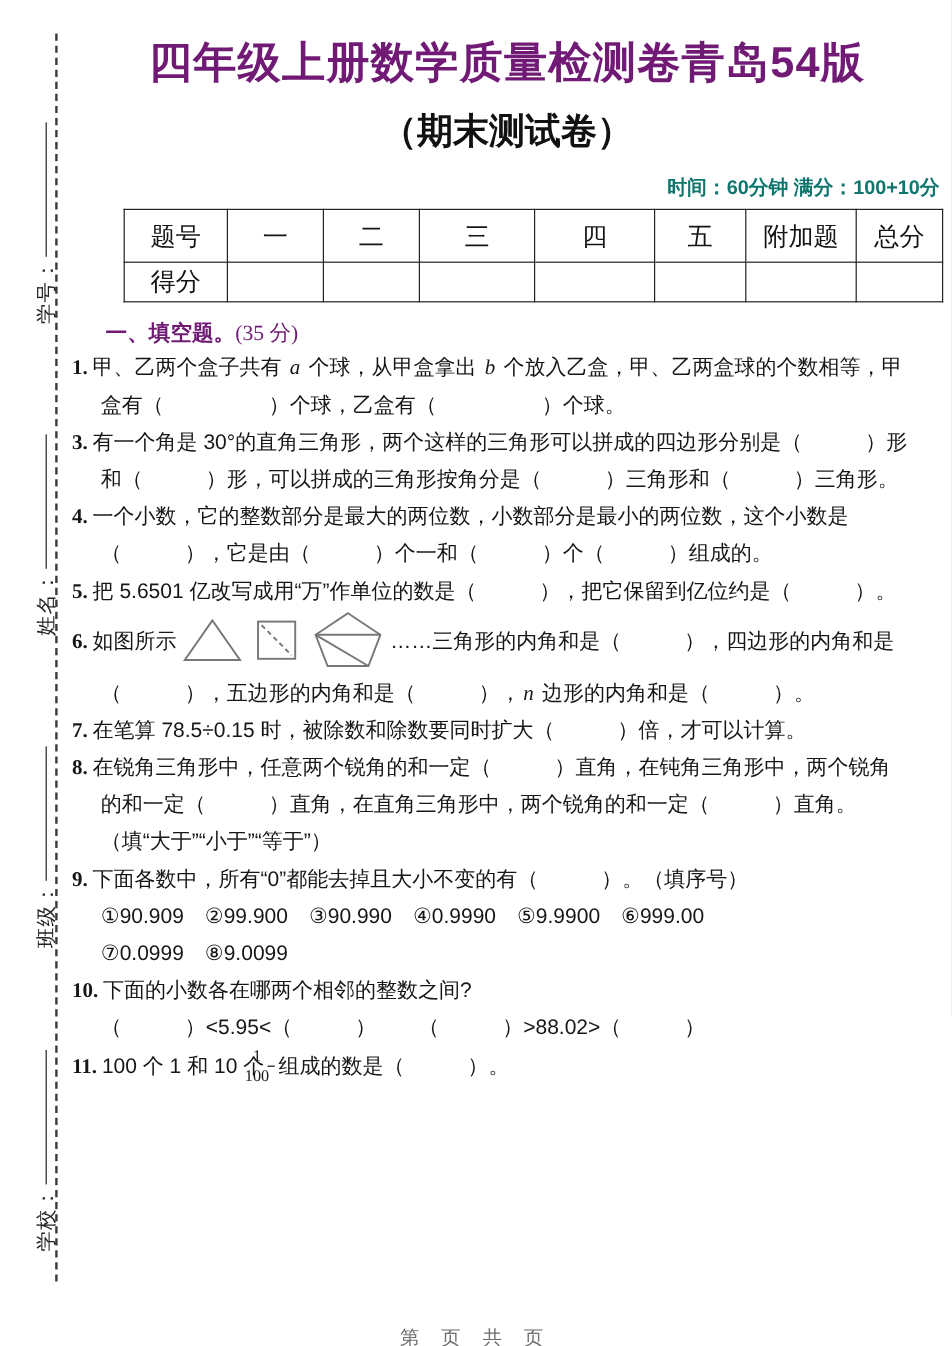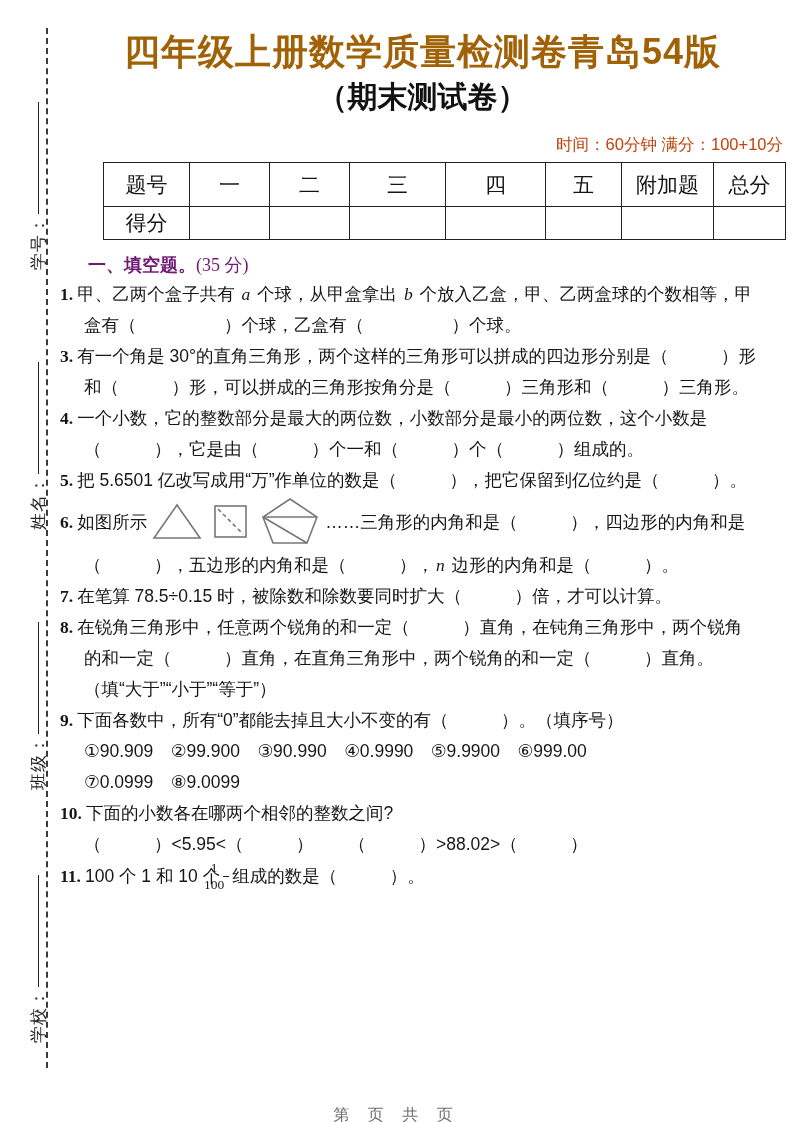--- a/index.html
+++ b/index.html
@@ -25,29 +25,29 @@
   .margin-group .mline { display:inline-block; width:112px; height:0; border-bottom:1.6px solid #222; margin-left:2px; }
   .mg-xuehao { top:152px; }
   .mg-xingming { top:412px; }
   .mg-banji { top:672px; }
   .mg-xuexiao { top:925px; }
 
   .main { position:absolute; left:60px; top:0; width:725px; }
 
   .title {
     margin-top:28px; text-align:center; font-size:36px; font-weight:bold;
-    font-family:"Liberation Sans","DejaVu Sans",sans-serif; letter-spacing:1px; color:#a16207;
+    font-family:"Liberation Sans","DejaVu Sans",sans-serif; letter-spacing:1px; color:#701a75;
   }
   .subtitle {
-    text-align:center; font-size:30px; font-weight:bold;
+    margin-top:12px; text-align:center; font-size:30px; font-weight:bold;
     font-family:"Liberation Sans","DejaVu Sans",sans-serif; color:#111;
   }
   .info-line {
-    margin:16px 2px 6px 0; text-align:right; font-size:16.5px; font-weight:normal;
-    font-family:"Liberation Sans","DejaVu Sans",sans-serif; color:#c2410c;
+    margin:16px 2px 6px 0; text-align:right; font-size:16.5px; font-weight:bold;
+    font-family:"Liberation Sans","DejaVu Sans",sans-serif; color:#0f766e;
   }
   table.score-table {
     margin-left:43px; width:682px; border-collapse:collapse; table-layout:fixed;
     font-family:Liberation Serif, serif;
   }
   table.score-table td {
     border:1.6px solid #222; text-align:center; font-size:21px; color:#141414;
     height:44px; overflow:hidden;
   }
   table.score-table tr.score-row td { height:33px; }

